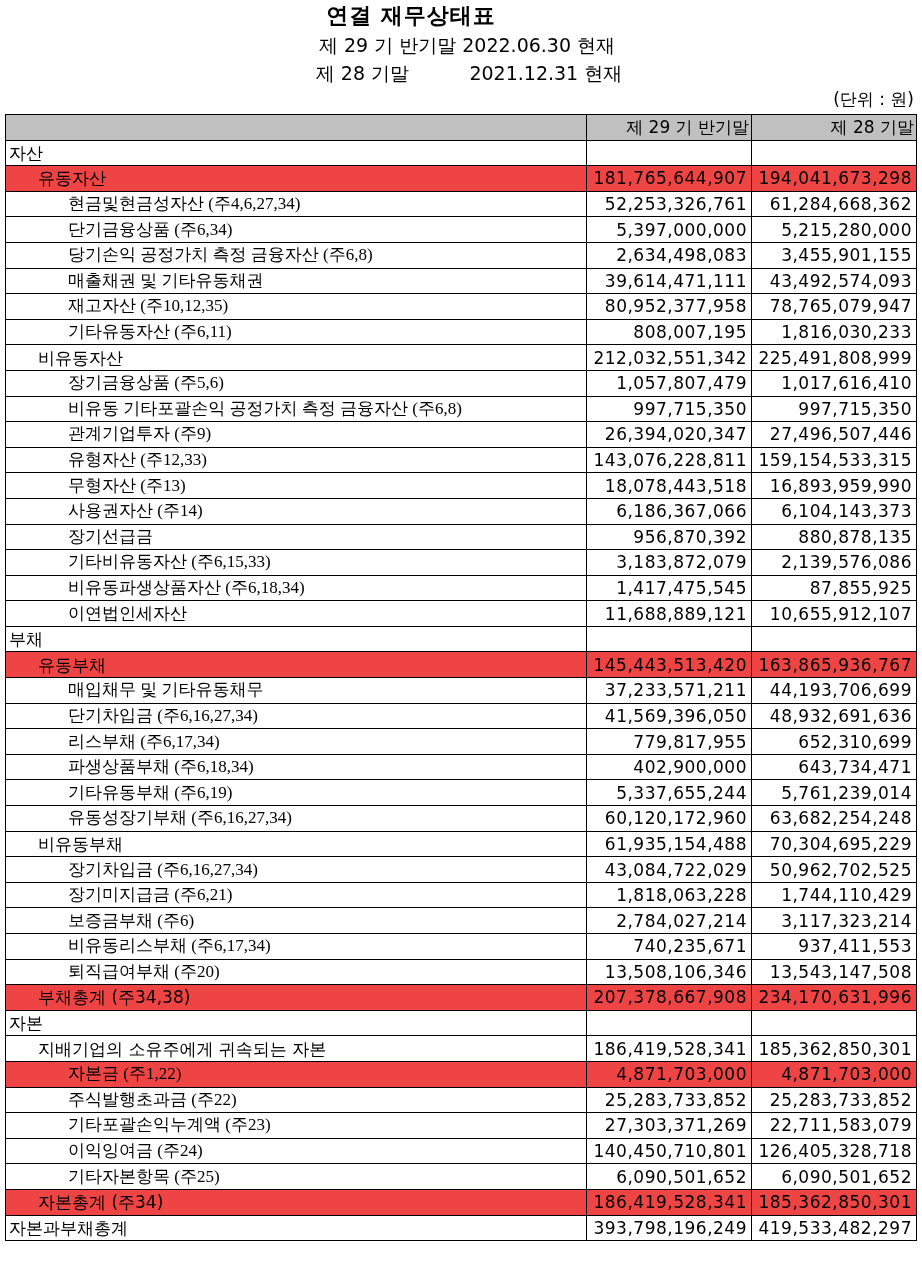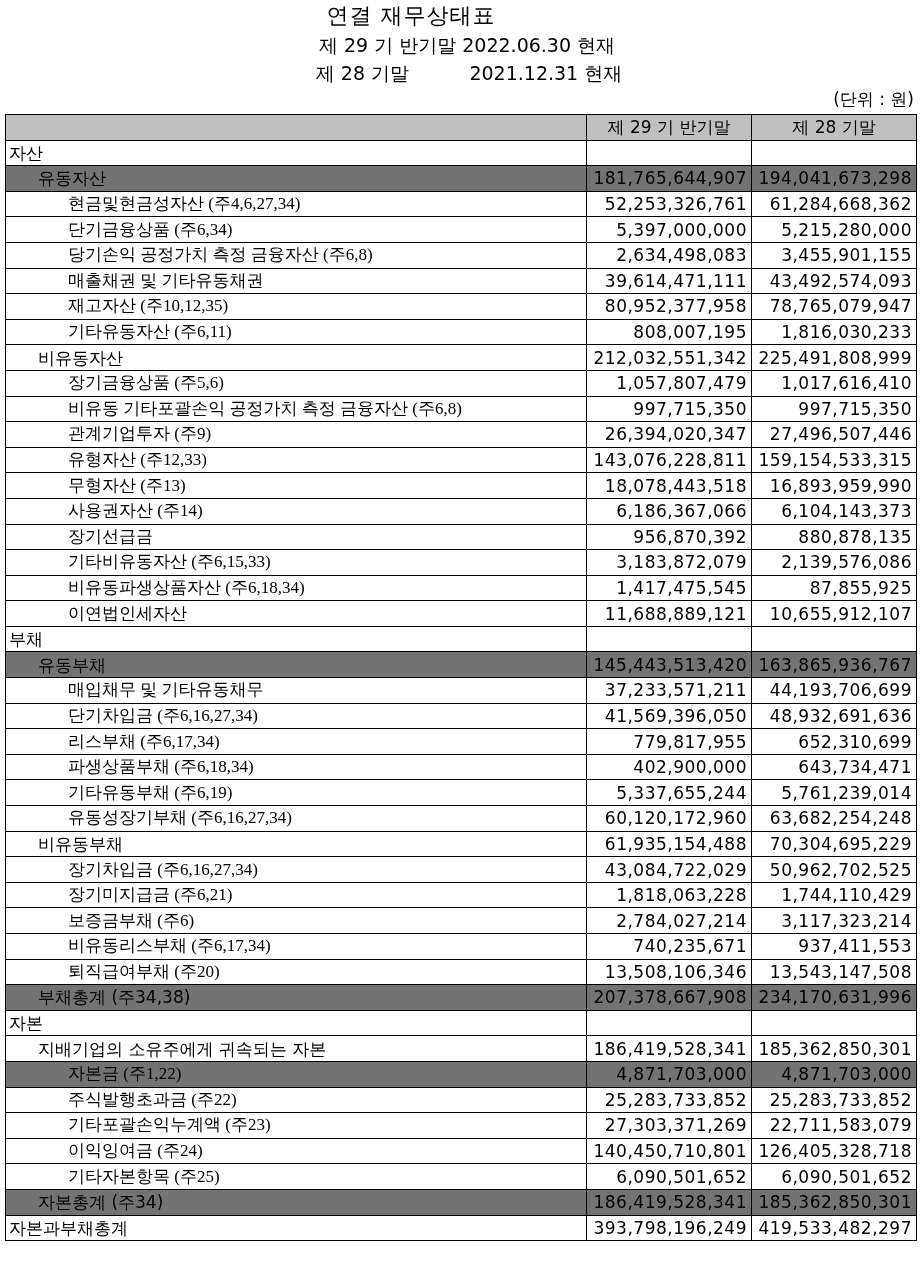--- a/index.html
+++ b/index.html
@@ -3,21 +3,21 @@
 <meta charset="utf-8">
 <style>
   html, body { margin: 0; padding: 0; background: #ffffff; }
   body {
     width: 922px; height: 1287px; position: relative; overflow: hidden;
     font-family: "DejaVu Sans", "Liberation Sans", sans-serif;
     color: #000;
   }
   .title {
     position: absolute; left: 0; width: 822px; top: 2px;
-    text-align: center; font-size: 22px; font-weight: normal; line-height: 28px;
+    text-align: center; font-size: 22px; font-weight: bold; line-height: 28px;
     letter-spacing: 1px;
   }
   .subtitle {
     position: absolute; left: 0; width: 922px; text-align: center;
     font-size: 19px; line-height: 26px; white-space: pre;
   }
   .sub1 { top: 32px; left: 6px; }
   .sub2 { top: 60px; left: 8px; }
   .unit {
     position: absolute; right: 8px; top: 88px; font-size: 17px; line-height: 22px;
@@ -25,23 +25,23 @@
   table.fs {
     position: absolute; left: 5px; top: 114px;
     border-collapse: collapse; table-layout: fixed;
     width: 911px;
     font-size: 17px;
   }
   table.fs td, table.fs th {
     border: 1px solid #000; height: 24.6px; padding: 0 2px; white-space: nowrap;
     overflow: hidden; line-height: 24px; font-weight: normal;
   }
-  table.fs th { background: #c0c0c0; text-align: center; }
+  table.fs th { background: #c0c0c0; text-align: right; }
   table.fs td.num { text-align: right; padding-right: 4px; letter-spacing: 0.5px; }
-  table.fs tr.hl td { background: #737373; }
+  table.fs tr.hl td { background: #ef4444; }
   .lv0 { padding-left: 3px !important; }
   .lv1 { padding-left: 32px !important; }
   .lv2 { padding-left: 62px !important; font-family: Liberation Serif, serif; }
   col.c0 { width: 581px; }
   col.c1 { width: 165px; }
   col.c2 { width: 165px; }
 </style>
 </head>
 <body>
 

